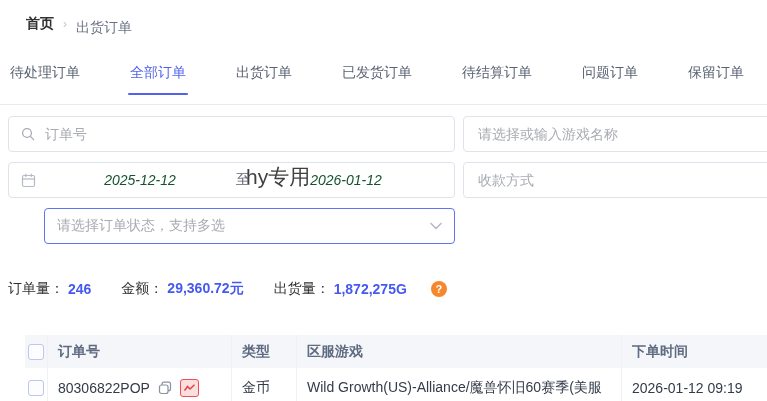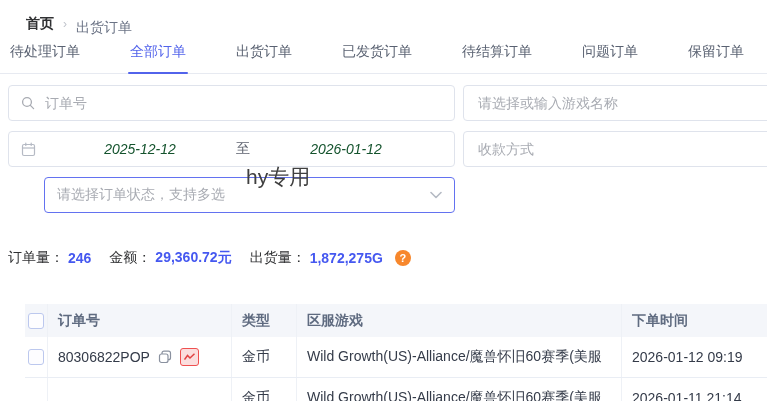--- a/index.html
+++ b/index.html
@@ -7,40 +7,40 @@
     width:767px;height:401px;overflow:hidden;position:relative;
     background:#ffffff;font-family:"Liberation Sans","DejaVu Sans",sans-serif;
     color:#303133;font-size:14px;
   }
   
   .breadcrumb{display:flex;align-items:center;gap:9px;padding:11px 0 0 26px;font-size:14px;}
   .bc-home{font-weight:700;color:#303133;}
   .bc-sep{color:#c0c4cc;font-size:12px;}
   .bc-cur{color:#6b7385;margin-top:8px;}
   
-  .tabs{display:flex;gap:46px;padding:0 0 0 8px;border-bottom:1px solid #e7eaf1;}
+  .tabs{display:flex;gap:46px;padding:0 0 10px 8px;margin-top:21px;border-bottom:1px solid #e7eaf1;}
   .tab{color:#5a6272;padding:6px 2px 12px 2px;cursor:pointer;position:relative;}
   .tab.active{color:#5263eb;}
   .tab.active::after{content:"";position:absolute;left:0;right:0;bottom:-1px;height:2px;background:#5263eb;border-radius:1px;}
   
   .filters{margin:11px 0 0 8px;width:860px;display:grid;grid-template-columns:447px 404px;column-gap:8px;row-gap:10px;}
   .fbox{height:36px;box-sizing:border-box;border:1px solid #dfe3ec;border-radius:4px;background:#fff;
         display:flex;align-items:center;padding:0 12px;color:#a8abb2;}
   .fbox input{border:none;outline:none;flex:1;font-size:14px;color:#606266;font-family:inherit;background:transparent;}
   .fbox input::placeholder{color:#a8abb2;}
   .icon-gap{margin-right:8px;display:inline-flex;align-items:center;}
   .daterange{color:#5f6470;}
   .daterange .dval{flex:1;text-align:center;color:#14532d;font-style:italic;}
   .daterange .dto{color:#5f6470;}
   .statusselect{border-color:#6372f0;grid-column:1;margin-left:36px;}
   .statusselect .ph{flex:1;}
   .chev{margin-left:auto;display:inline-flex;}
   .annotation{position:absolute;left:246px;top:164px;font-size:21px;line-height:1.2;color:#404040;font-weight:500;z-index:5;pointer-events:none;}
   
-  .stats{display:flex;align-items:center;gap:18px;margin:36px 0 0 8px;}
+  .stats{display:flex;align-items:center;gap:30px;margin:36px 0 0 8px;}
   .stat{display:flex;align-items:center;gap:4px;}
   .stat .lbl{color:#303133;}
   .stat .val{color:#4558f0;font-weight:700;}
   .qicon{width:16px;height:16px;border-radius:50%;background:#f7872c;color:#fff;font-size:11px;font-weight:700;
          display:flex;align-items:center;justify-content:center;margin-left:-6px;cursor:pointer;}
   
   .table{margin:37px 0 0 25px;width:800px;font-size:14px;}
   .trow{display:flex;align-items:stretch;}
   .thead{background:#f4f6fa;color:#5f6b80;font-weight:600;}
   .thead .cell{height:33px;}

